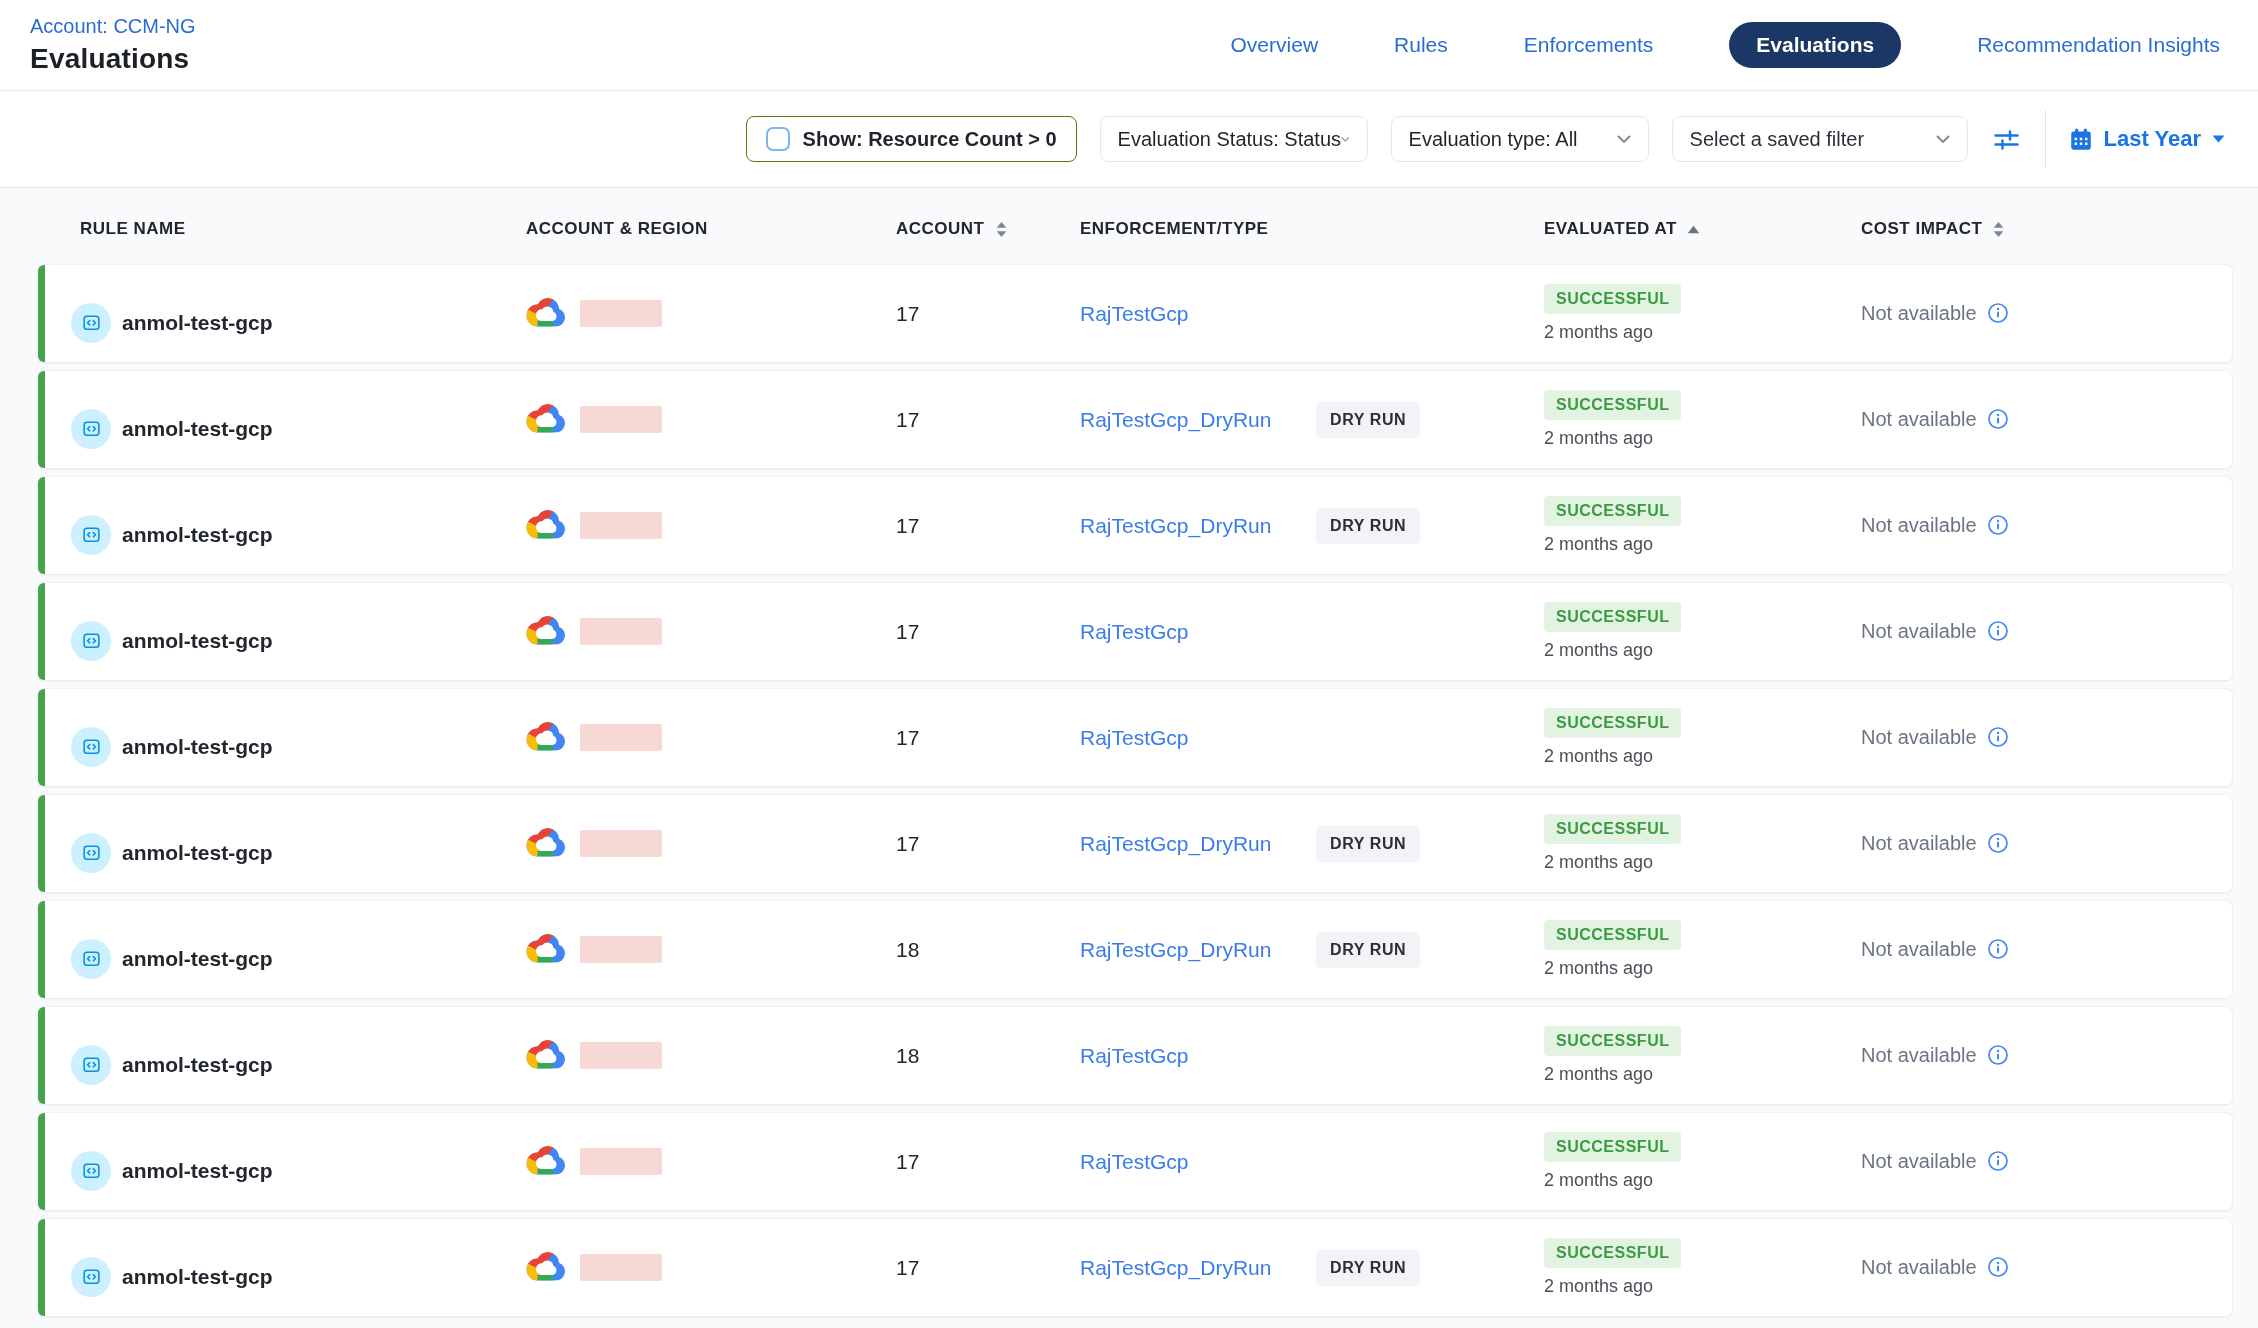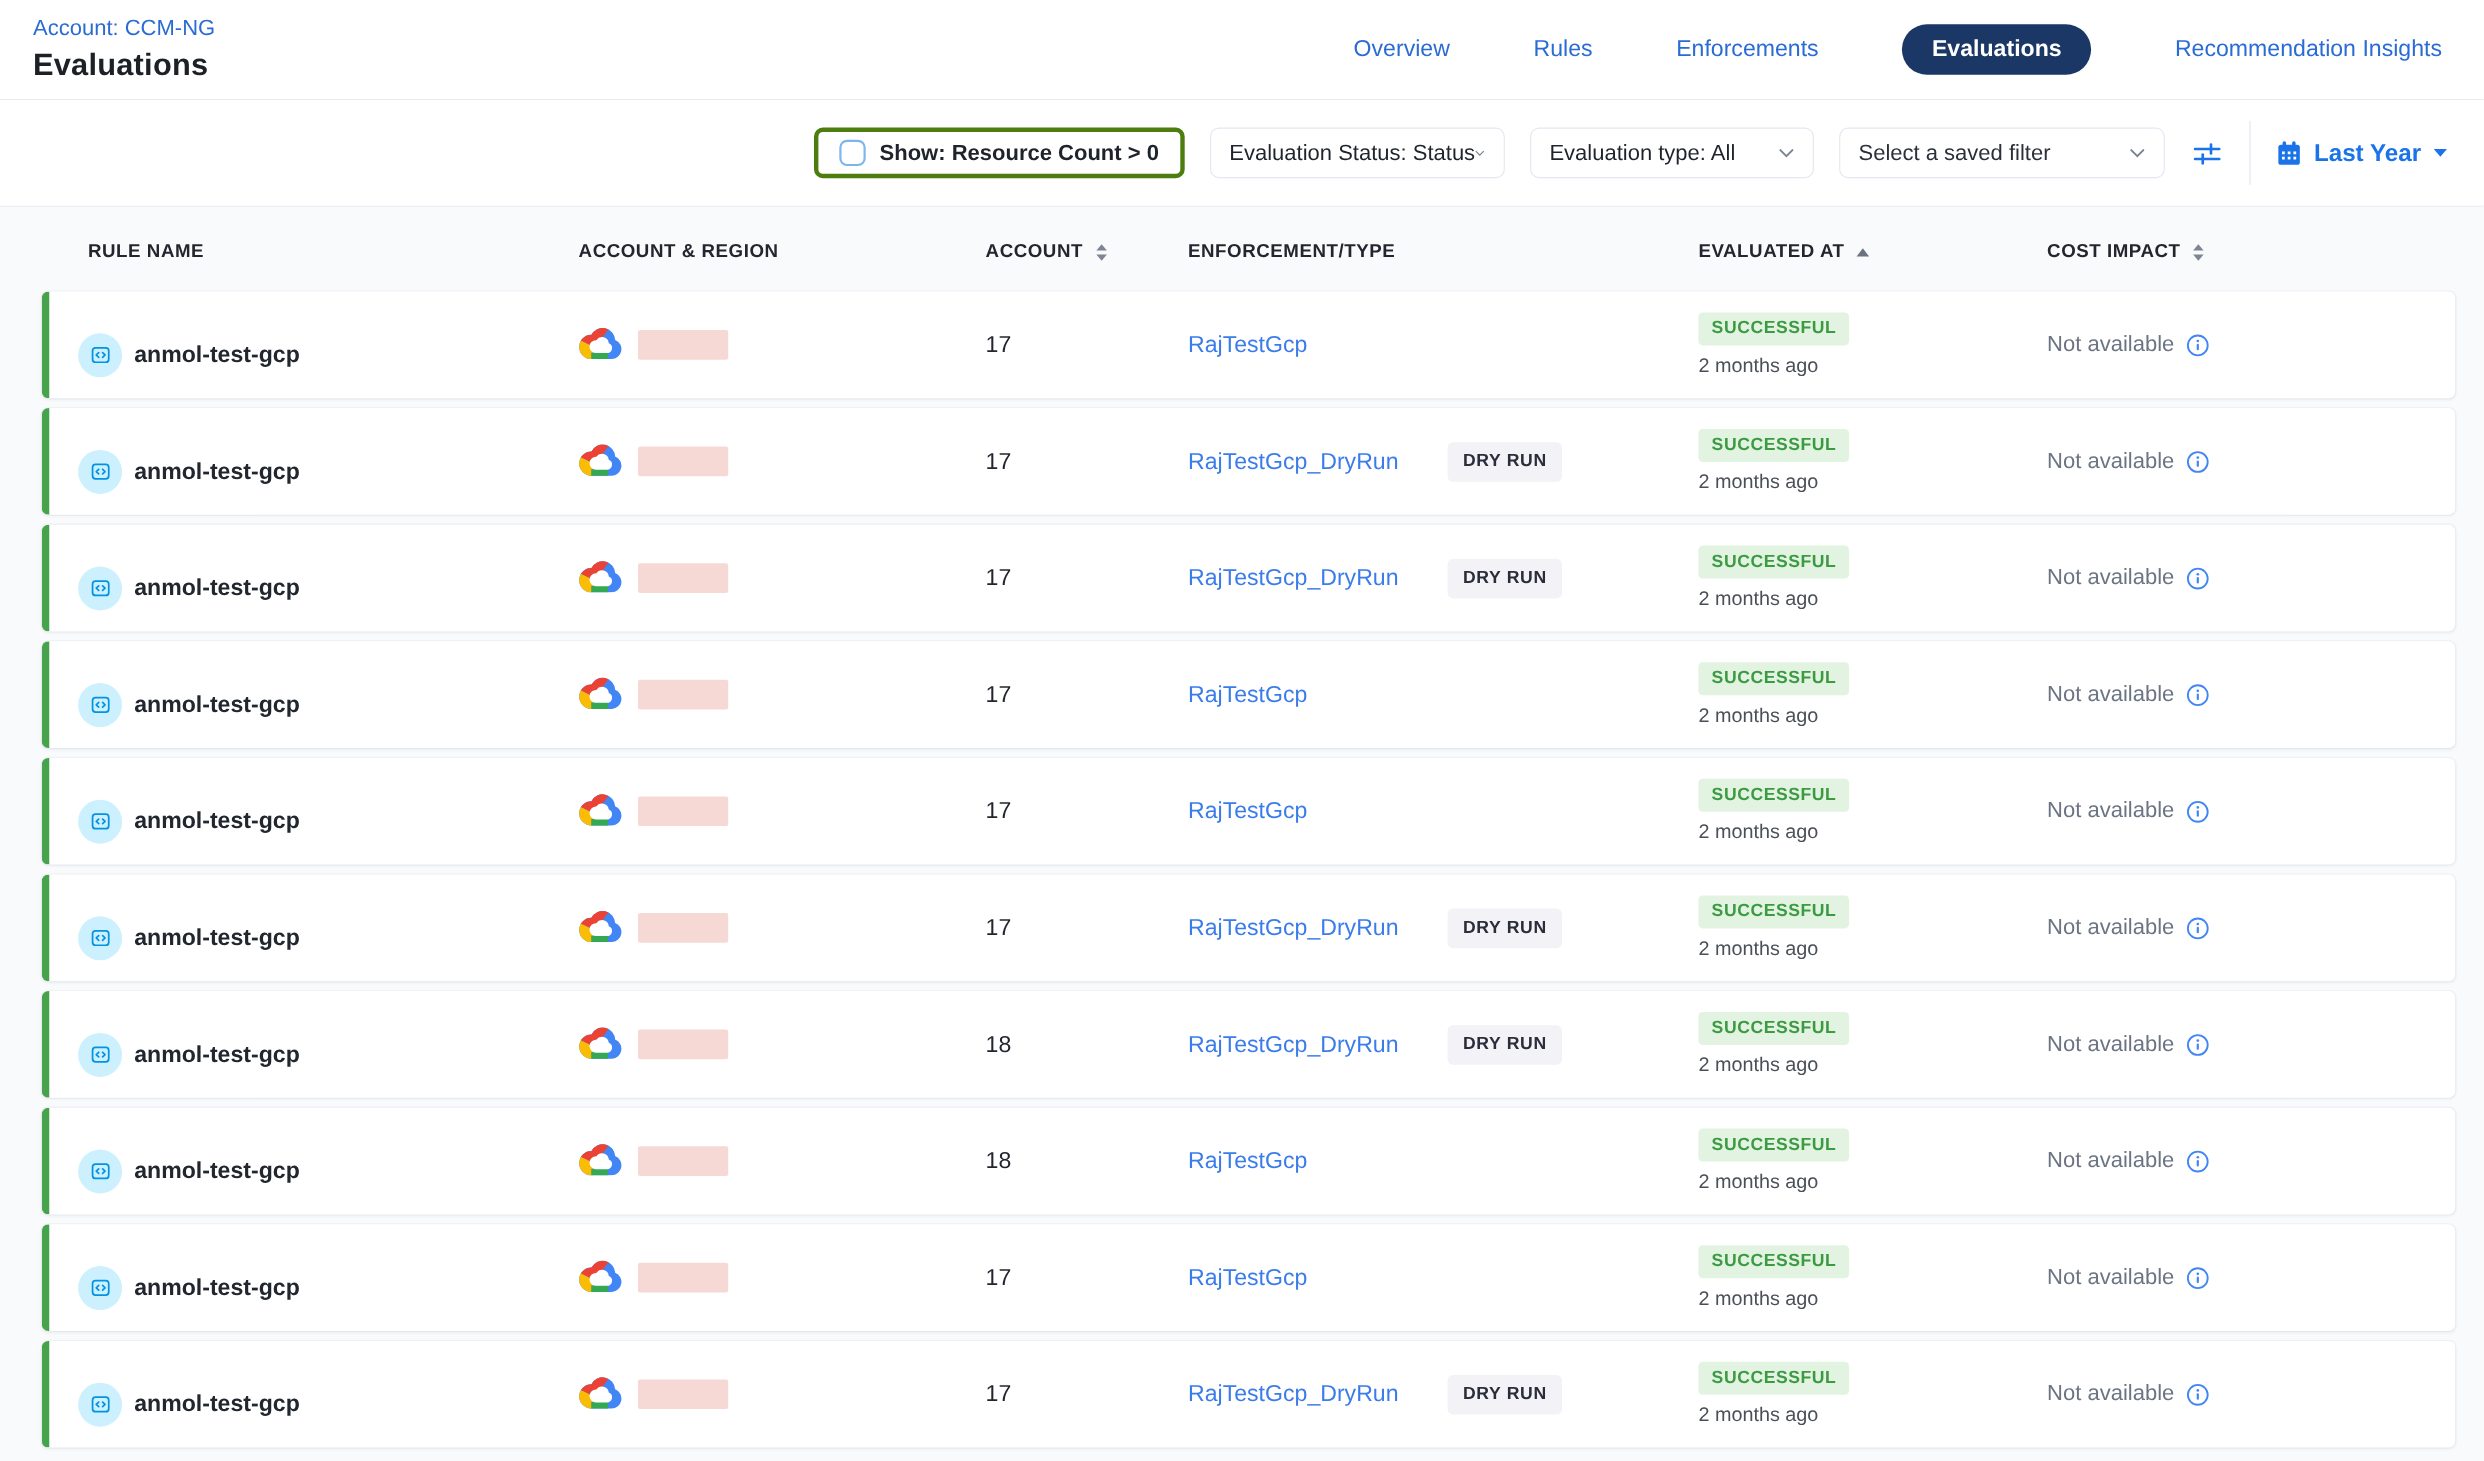--- a/index.html
+++ b/index.html
@@ -28,21 +28,21 @@
   }
 
   
   .filterbar {
     height:97px; background:#fff; border-bottom:1px solid var(--border,#e7eaf1);
     display:flex; align-items:center; justify-content:flex-end; gap:23px;
     padding:0 33px;
   }
   .chk-card {
     height:46px; display:flex; align-items:center; gap:13px; padding:0 19px;
-    border:4px solid #4d7c0f; border-radius:8px; background:#fff;
+    border:1px solid #4d7c0f; border-radius:8px; background:#fff;
     font-size:20px; font-weight:600; color:#1f242c; cursor:pointer; white-space:nowrap;
   }
   .checkbox { width:24px; height:24px; border:2px solid #7cb5ef; border-radius:7px; background:#fff; flex:0 0 auto; }
   .dropdown {
     height:46px; display:flex; align-items:center; justify-content:space-between;
     border:1px solid #e3e7ef; border-radius:8px; background:#fff; padding:0 17px;
     font-size:20px; color:#1f242c; cursor:pointer; white-space:nowrap;
   }
   .dd-status { width:268px; } .dd-type { width:258px; } .dd-saved { width:296px; color:#2a2f38; }
   .icon-btn { background:none; border:none; cursor:pointer; display:flex; align-items:center; }
@@ -82,21 +82,21 @@
   .badge-dry {
     justify-self:start; background:var(--dryrun-bg,#f2f2f7); color:var(--dryrun-text,#2b2d3a);
     font-size:16px; font-weight:600; letter-spacing:.6px; padding:9px 14px; border-radius:5px; white-space:nowrap;
   }
   .c-eval { display:flex; flex-direction:column; align-items:flex-start; gap:8px; }
   .badge-success {
     background:var(--success-bg,#e2f3e2); color:var(--success-text,#3c9b42);
     font-size:16px; font-weight:700; letter-spacing:.5px; padding:6px 12px; border-radius:4px;
   }
   .eval-time { font-size:18px; color:var(--text-gray,#4b5058); }
-  .c-cost { display:flex; align-items:flex-end; gap:10px; font-size:20px; color:var(--text-muted,#6b7483); }
+  .c-cost { display:flex; align-items:flex-start; gap:10px; font-size:20px; color:var(--text-muted,#6b7483); }
 </style>
 </head>
 <body>
 
 <div class="page">
 
   <header class="topbar">
     <div class="title-block">
       <a class="breadcrumb">Account: CCM-NG</a>
       <h1 class="page-title">Evaluations</h1>

